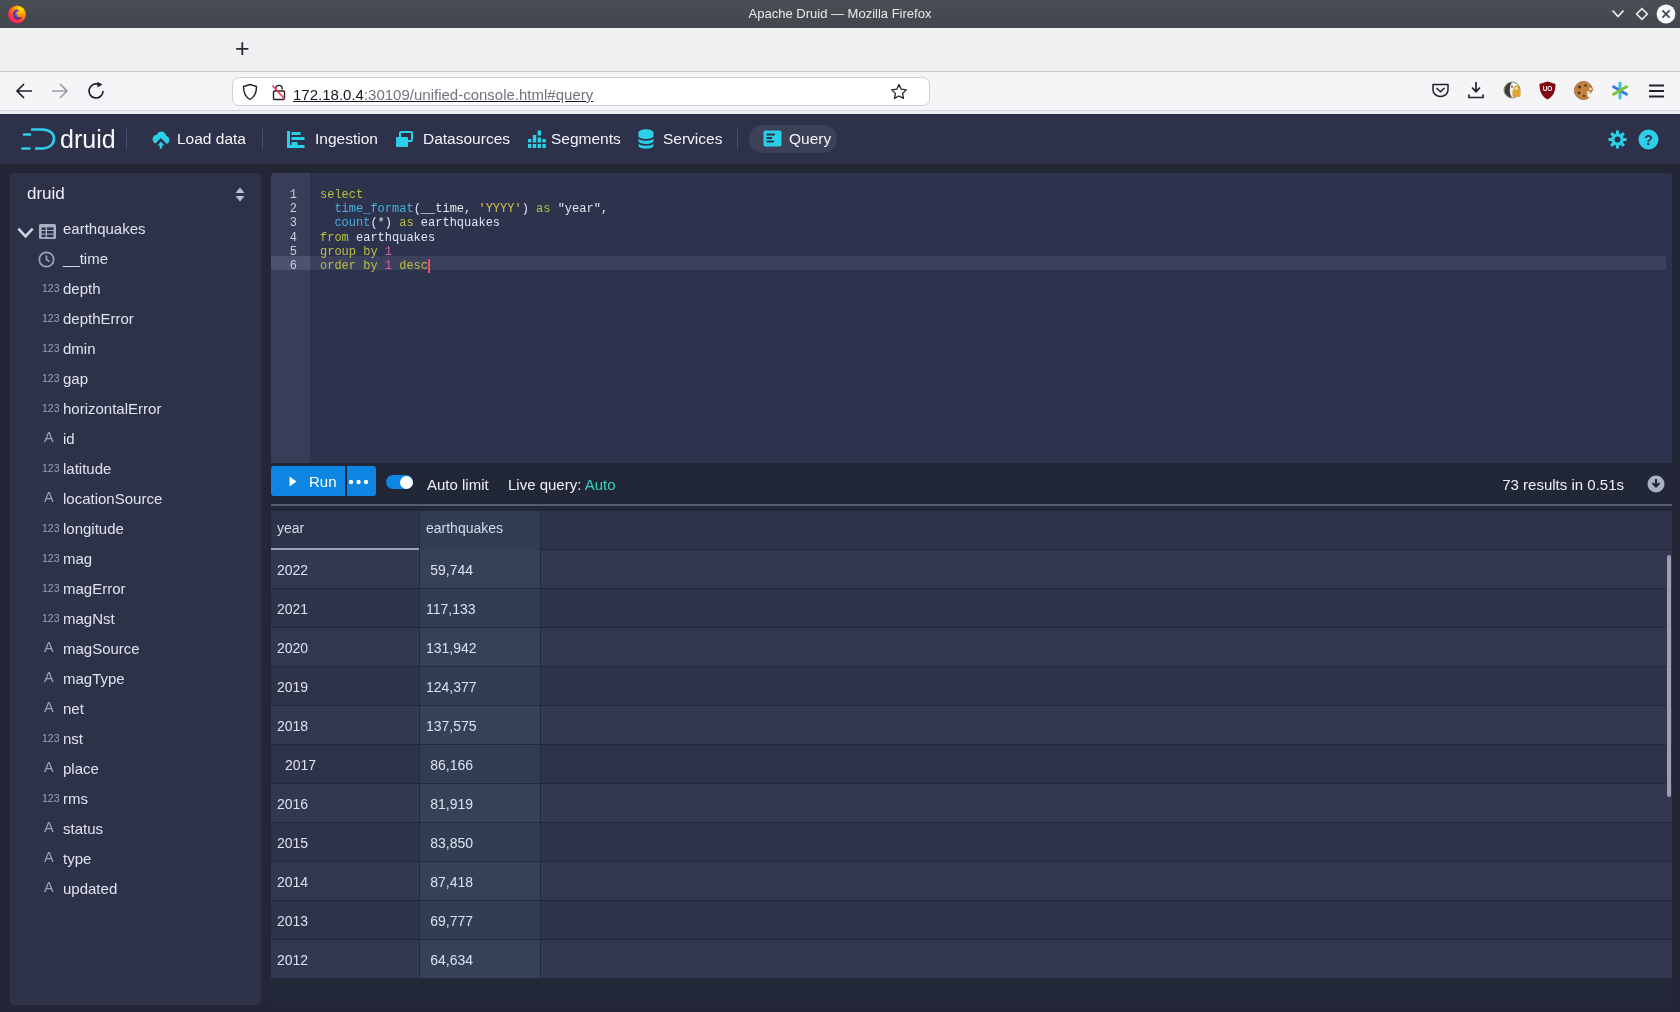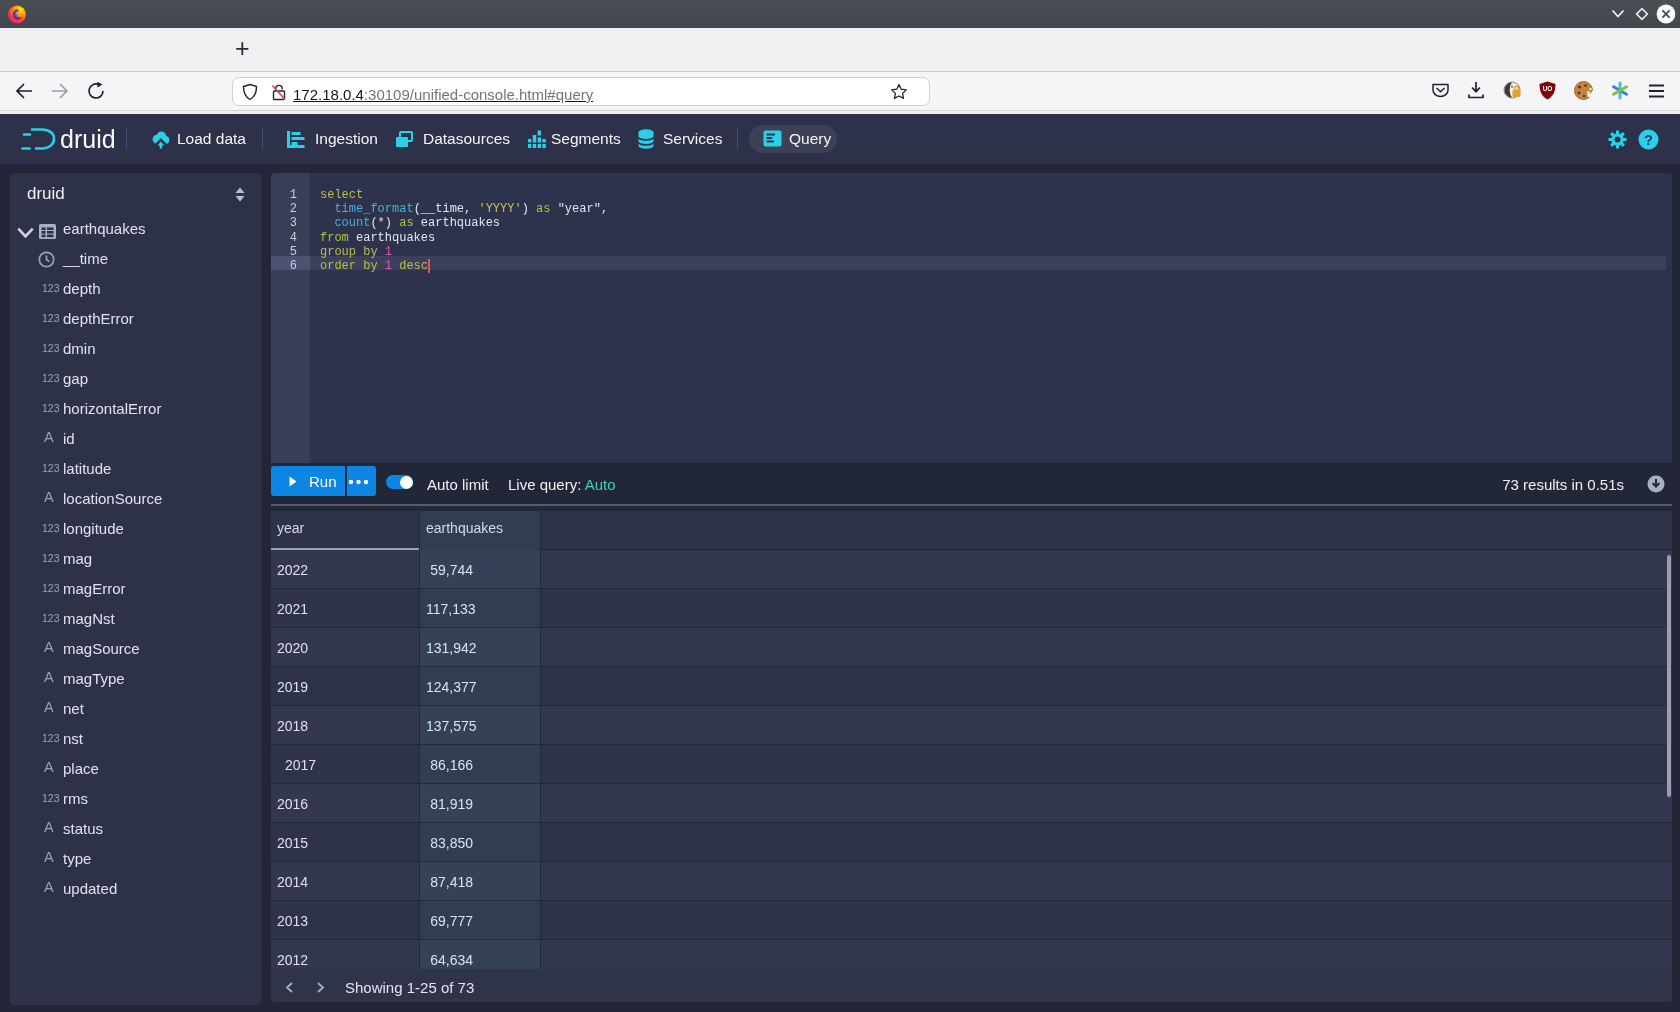--- a/index.html
+++ b/index.html
@@ -68,20 +68,21 @@
       </radialGradient>
       <radialGradient id="fxi" cx="50%" cy="45%" r="55%">
         <stop offset="0%" stop-color="#8a7ad0"></stop>
           <stop offset="60%" stop-color="#5a43b8"></stop>
           <stop offset="100%" stop-color="#2c1677"></stop>
       </radialGradient>
     </defs>
     <circle cx="10" cy="10.5" r="9" fill="url(#fxo)"></circle>
     <path d="M10.5 5.5 C7.5 5.5 5.8 8 6 10.8 C6.2 13.8 8.5 15.6 10.7 15.6 C12.8 15.6 14.3 14.3 14.7 12.5 C13.8 13.5 12.4 13.7 11.4 13.2 C10.2 12.6 9.9 11.2 10.5 10.1 C9.6 10 9.1 9.5 9.2 8.7 C9.3 7.9 10.4 7.1 11.9 7.6 C11.6 6.4 11.1 5.7 10.5 5.5 Z" fill="url(#fxi)"></path>
   </svg>
+  <div class="abs" id="titletext">Apache Druid — Mozilla Firefox</div>
   <svg class="abs" style="left:1611px; top:9px" width="14" height="10" viewBox="0 0 14 10">
       <path d="M1.5 1.5 L7 7.5 L12.5 1.5" stroke="#eceded" stroke-width="1.8" fill="none"></path>
     </svg>
   <svg class="abs" style="left:1635px; top:7px" width="14" height="14" viewBox="0 0 14 14">
       <rect x="3.2" y="3.2" width="7.6" height="7.6" transform="rotate(45 7 7)" stroke="#eceded" stroke-width="1.6" fill="none"></rect>
     </svg>
   <svg class="abs" style="left:1656px; top:4px" width="20" height="20" viewBox="0 0 20 20">
       <circle cx="10" cy="10" r="9.4" fill="#fbfbfc"></circle>
       <path d="M6.4 6.4 L13.6 13.6 M13.6 6.4 L6.4 13.6" stroke="#40454d" stroke-width="1.7"></path>
     </svg>
@@ -443,23 +444,14 @@
       <div class="cell num" style="top:329px;">83,850</div>
     <div class="cell" style="left:6px; top:368px;">2014</div>
       <div class="cell num" style="top:368px;">87,418</div>
     <div class="cell" style="left:6px; top:407px;">2013</div>
       <div class="cell num" style="top:407px;">69,777</div>
     <div class="cell" style="left:6px; top:446px;">2012</div>
       <div class="cell num" style="top:446px;">64,634</div>
     <div class="abs" style="left:148px; top:5px; width:1px; height:464px; background:#232839;"></div>
     <div class="abs" style="left:269px; top:5px; width:1px; height:464px; background:#232839;"></div>
     <div class="abs" style="left:1396px; top:49px; width:4px; height:242px; background:#9aa0b0; border-radius:2px;"></div>
-    <div class="abs" id="pager">
-      <svg class="abs" style="left:14px; top:13px" width="9" height="11" viewBox="0 0 9 11">
-          <path d="M7 1 L2 5.5 L7 10" stroke="#a9b0c2" stroke-width="1.8" fill="none"></path>
-        </svg>
-      <svg class="abs" style="left:45px; top:13px" width="9" height="11" viewBox="0 0 9 11">
-          <path d="M2 1 L7 5.5 L2 10" stroke="#a9b0c2" stroke-width="1.8" fill="none"></path>
-        </svg>
-      <div class="abs" style="left:74px; top:10px; font-size:15px; color:#e1e5ef;">Showing 1-25 of 73</div>
-    </div>
   </div>
 </div>
 
 </body></html>

